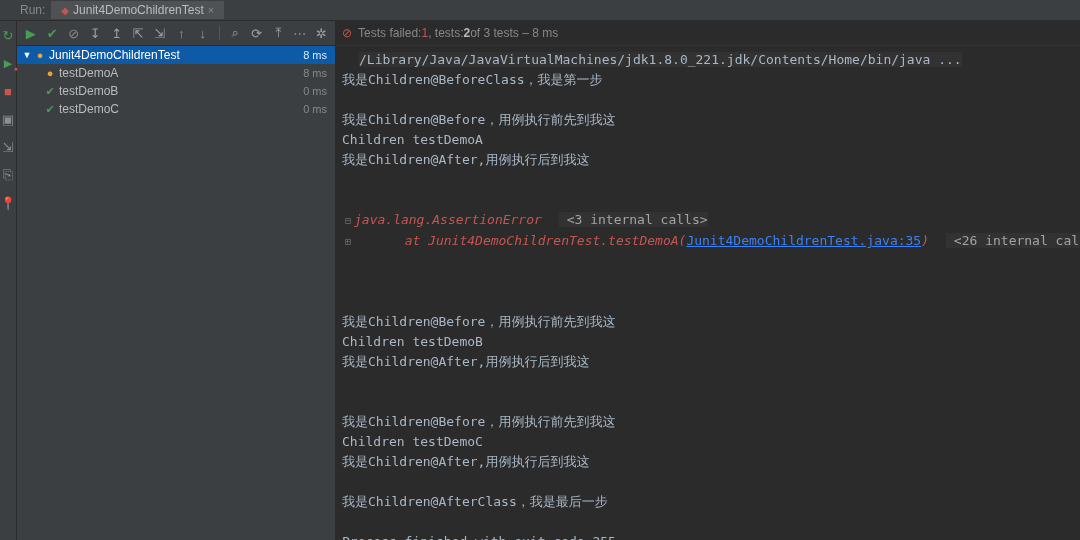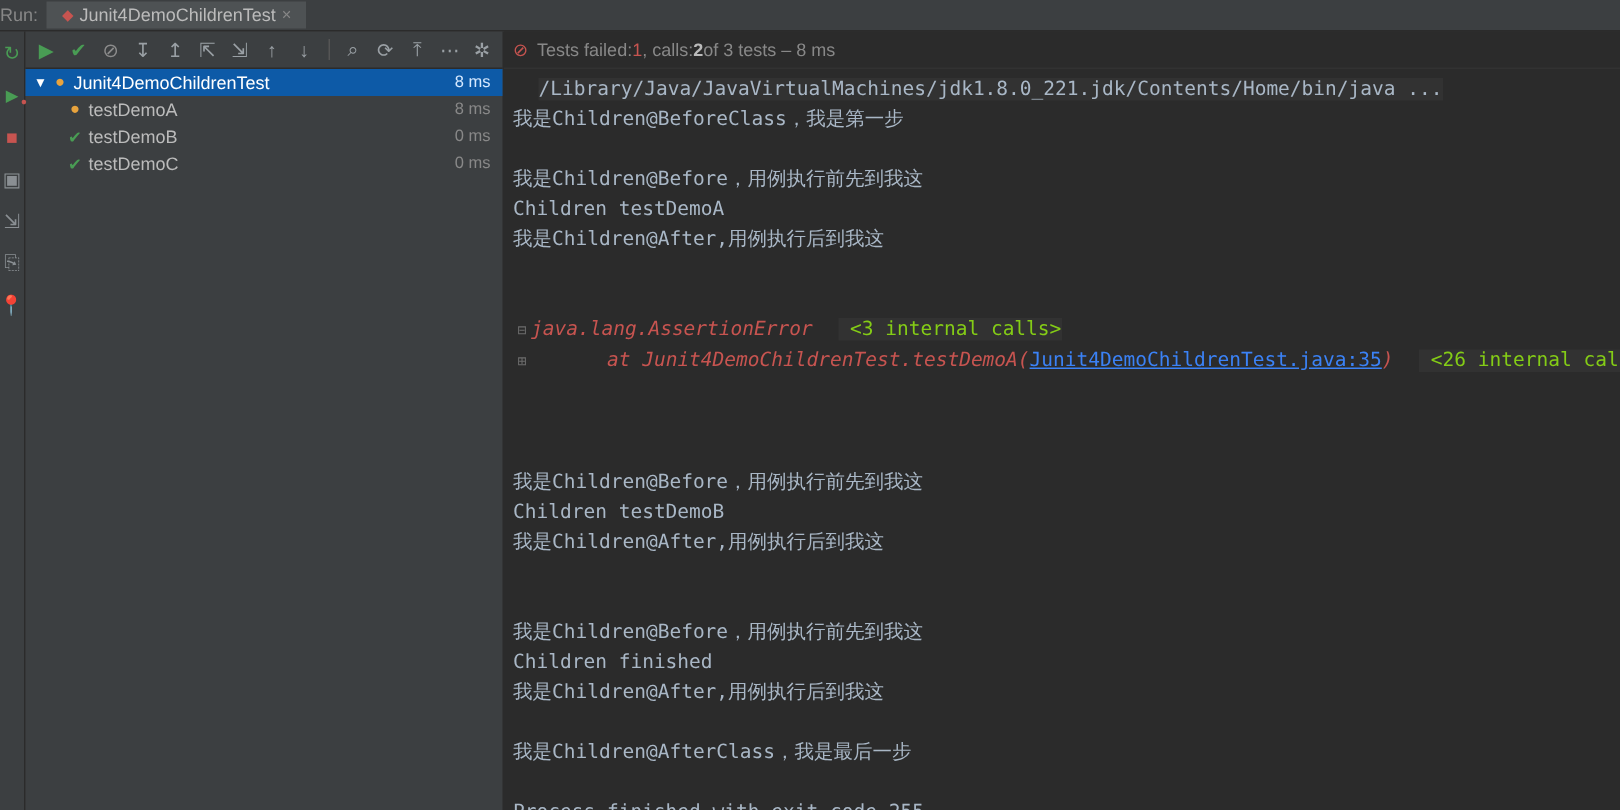--- a/index.html
+++ b/index.html
@@ -10,21 +10,21 @@
     font-size:12px;
     color:#bbb;
     overflow:hidden;
   }
   
   .topbar {
     display:flex; align-items:center;
     height:21px;
     background:#3c3f41;
     border-bottom:1px solid #2b2b2b;
-    padding-left:0;
+    padding-left:20px;
     color:#888;
   }
   .topbar .label { margin-right:6px; }
   .topbar .tab {
     display:flex; align-items:center; gap:4px;
     padding:2px 10px;
     background:#4e5254;
     color:#bbb;
   }
   .tab .close { color:#888; font-size:11px; }
@@ -114,21 +114,21 @@
   .console {
     font-family:"Menlo","Consolas",monospace;
     font-size:13px;
     line-height:20px;
     color:#a9b7c6;
     padding:4px 0 10px 6px;
     white-space:pre;
   }
   .hl { background:#323232;margin-left:17px; }
   .err-red { color:#c75450;font-style:italic; }
-  .grey { color:#84cc16; }
+  .grey { color:#a3a3a3; }
   .link { color:#3b82f6; text-decoration:underline; cursor:pointer;}
   .mgn { display:inline-block; width:12px; color:#6b6b6b; font-size:10px; text-align:center;}
 </style>
 </head>
 <body>
 
 <div class="topbar">
   <span class="label">Run:</span>
   <div class="tab">
     <span style="color:#c75450;font-size:10px;">◆</span>
@@ -193,21 +193,21 @@
         <span class="time">0 ms</span>
       </div>
     </div>
   </div>
 
   <div class="right">
     <div class="statusline">
       <span class="err-ico">⊘</span>
       <span>Tests failed: </span>
       <span class="red">1</span>
-      <span>, calls: </span>
+      <span>, tests: </span>
       <span class="bold">2</span>
       <span> of 3 tests – 8 ms</span>
     </div>
     <div class="consolewrap">
     <div class="console"><span class="hl">/Library/Java/JavaVirtualMachines/jdk1.8.0_221.jdk/Contents/Home/bin/java ...</span>
 <span>我是Children@BeforeClass，我是第一步</span>
 
 <span>我是Children@Before，用例执行前先到我这</span>
 <span>Children testDemoA</span>
 <span>我是Children@After,用例执行后到我这</span>
@@ -217,21 +217,21 @@
 <span class="mgn">⊞</span><span class="err-red">	at Junit4DemoChildrenTest.testDemoA(</span><span class="link">Junit4DemoChildrenTest.java:35</span><span class="err-red">)</span><span class="grey hl"> &lt;26 internal calls&gt;</span>
 
 
 
 <span>我是Children@Before，用例执行前先到我这</span>
 <span>Children testDemoB</span>
 <span>我是Children@After,用例执行后到我这</span>
 
 
 <span>我是Children@Before，用例执行前先到我这</span>
-<span>Children finished</span>
+<span>Children testDemoC</span>
 <span>我是Children@After,用例执行后到我这</span>
 
 <span>我是Children@AfterClass，我是最后一步</span>
 
 <span>Process finished with exit code 255</span>
 </div>
     </div>
   </div>
 
 </div>

